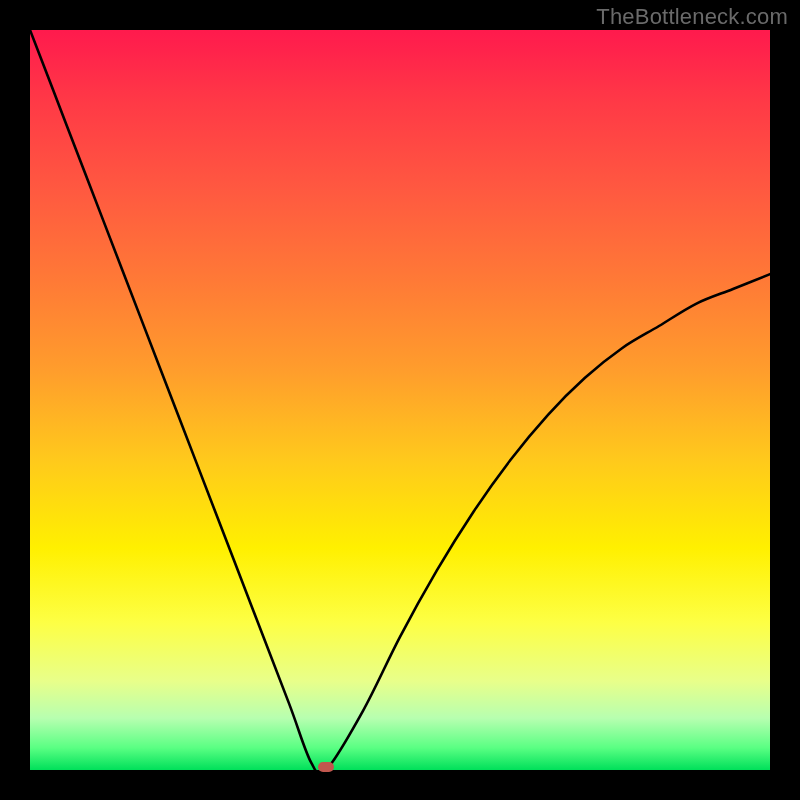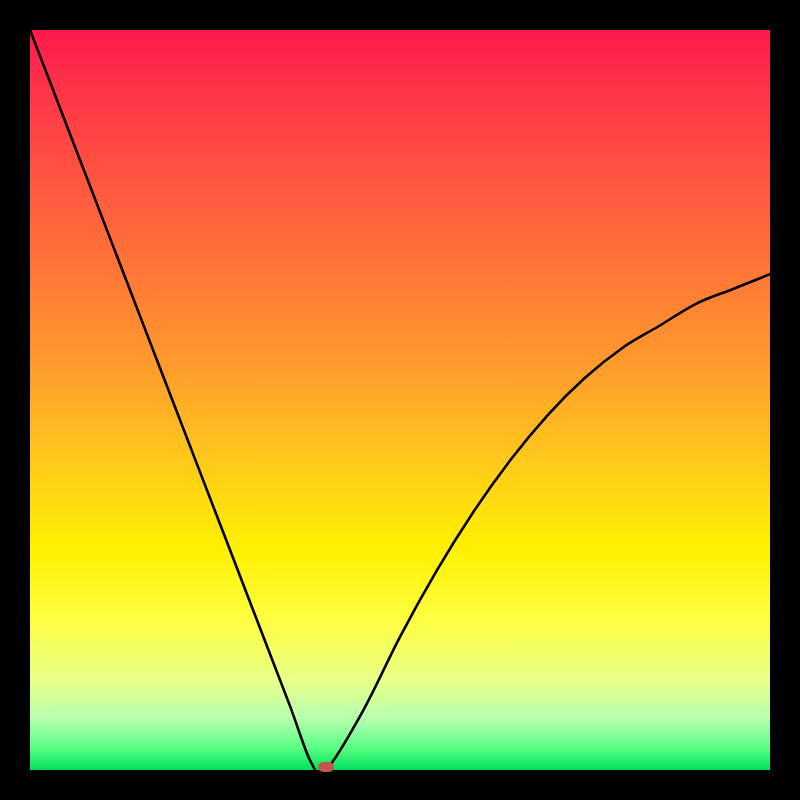--- a/index.html
+++ b/index.html
@@ -64,19 +64,20 @@
     width: 16px;
     height: 10px;
     background: #c1574e;
     border-radius: 5px;
   }
 </style>
 </head>
 <body>
 
 <div class="frame">
+  <div class="watermark">TheBottleneck.com</div>
   <div class="plot">
     <svg class="curve" viewBox="0 0 740 740" preserveAspectRatio="none">
       <path id="curve-path" fill="none" stroke="#000000" stroke-width="2.6" stroke-linecap="round" stroke-linejoin="round" d="M 0.0 0.0 C 6.2 16.0, 24.7 64.1, 37.0 96.2 C 49.3 128.3, 61.7 160.3, 74.0 192.4 C 86.3 224.5, 98.7 256.5, 111.0 288.6 C 123.3 320.7, 135.7 352.7, 148.0 384.8 C 160.3 416.9, 172.7 448.9, 185.0 481.0 C 197.3 513.1, 209.7 545.1, 222.0 577.2 C 234.3 609.3, 249.1 647.5, 259.0 673.4 C 268.9 699.3, 275.0 721.5, 281.2 732.6 C 287.4 743.7, 287.4 748.6, 296.0 740.0 C 304.6 731.4, 320.7 703.0, 333.0 680.8 C 345.3 658.6, 357.7 630.2, 370.0 606.8 C 382.3 583.4, 394.7 561.2, 407.0 540.2 C 419.3 519.2, 431.7 499.5, 444.0 481.0 C 456.3 462.5, 468.7 445.2, 481.0 429.2 C 493.3 413.2, 505.7 398.4, 518.0 384.8 C 530.3 371.2, 542.7 358.9, 555.0 347.8 C 567.3 336.7, 579.7 326.8, 592.0 318.2 C 604.3 309.6, 616.7 303.4, 629.0 296.0 C 641.3 288.6, 653.7 280.0, 666.0 273.8 C 678.3 267.6, 690.7 263.9, 703.0 259.0 C 715.3 254.1, 733.8 246.7, 740.0 244.2"></path>
     </svg>
     <div id="min-marker" class="marker" style="left: 288px; top: 732px; background: rgb(193, 87, 78);"></div>
   </div>
 </div>
 
 </body></html>

